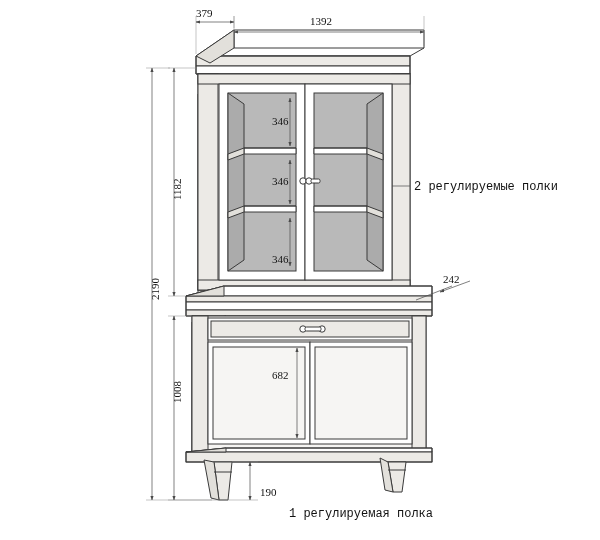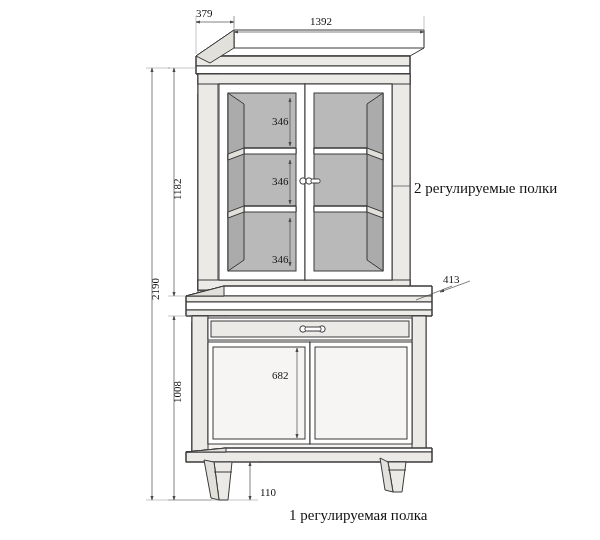--- a/index.html
+++ b/index.html
@@ -31,22 +31,22 @@
     color: #111111;
     white-space: nowrap;
     line-height: 1;
   }
   .lbl.vert {
     transform-origin: 0 0;
     transform: rotate(-90deg);
   }
   .note {
     position: absolute;
-    font-family: Liberation Serif, serif;
-    font-size: 15px;
+    font-family: Liberation Mono, monospace;
+    font-size: 12px;
     color: #111111;
     white-space: nowrap;
     line-height: 1;
   }
 </style>
 </head>
 <body>
 
 <div id="stage">
 
@@ -247,23 +247,23 @@
   <div class="lbl" style="left:196px; top:8px;">379</div>
 
   <div class="lbl" style="left:310px; top:16px;">1392</div>
 
   <div class="lbl vert" style="left:172px; top:200px;">1182</div>
 
   <div class="lbl vert" style="left:150px; top:300px;">2190</div>
 
   <div class="lbl vert" style="left:172px; top:403px;">1008</div>
 
-  <div class="lbl" style="left:443px; top:274px;">413</div>
-
-  <div class="lbl" style="left:260px; top:487px;">110</div>
+  <div class="lbl" style="left:443px; top:274px;">242</div>
+
+  <div class="lbl" style="left:260px; top:487px;">190</div>
 
   <div class="lbl" style="left:272px; top:116px;">346</div>
 
   <div class="lbl" style="left:272px; top:176px;">346</div>
 
   <div class="lbl" style="left:272px; top:254px;">346</div>
 
   <div class="lbl" style="left:272px; top:370px;">682</div>
 
   <div class="note" style="left:414px; top:181px;">2 регулируемые полки</div>

